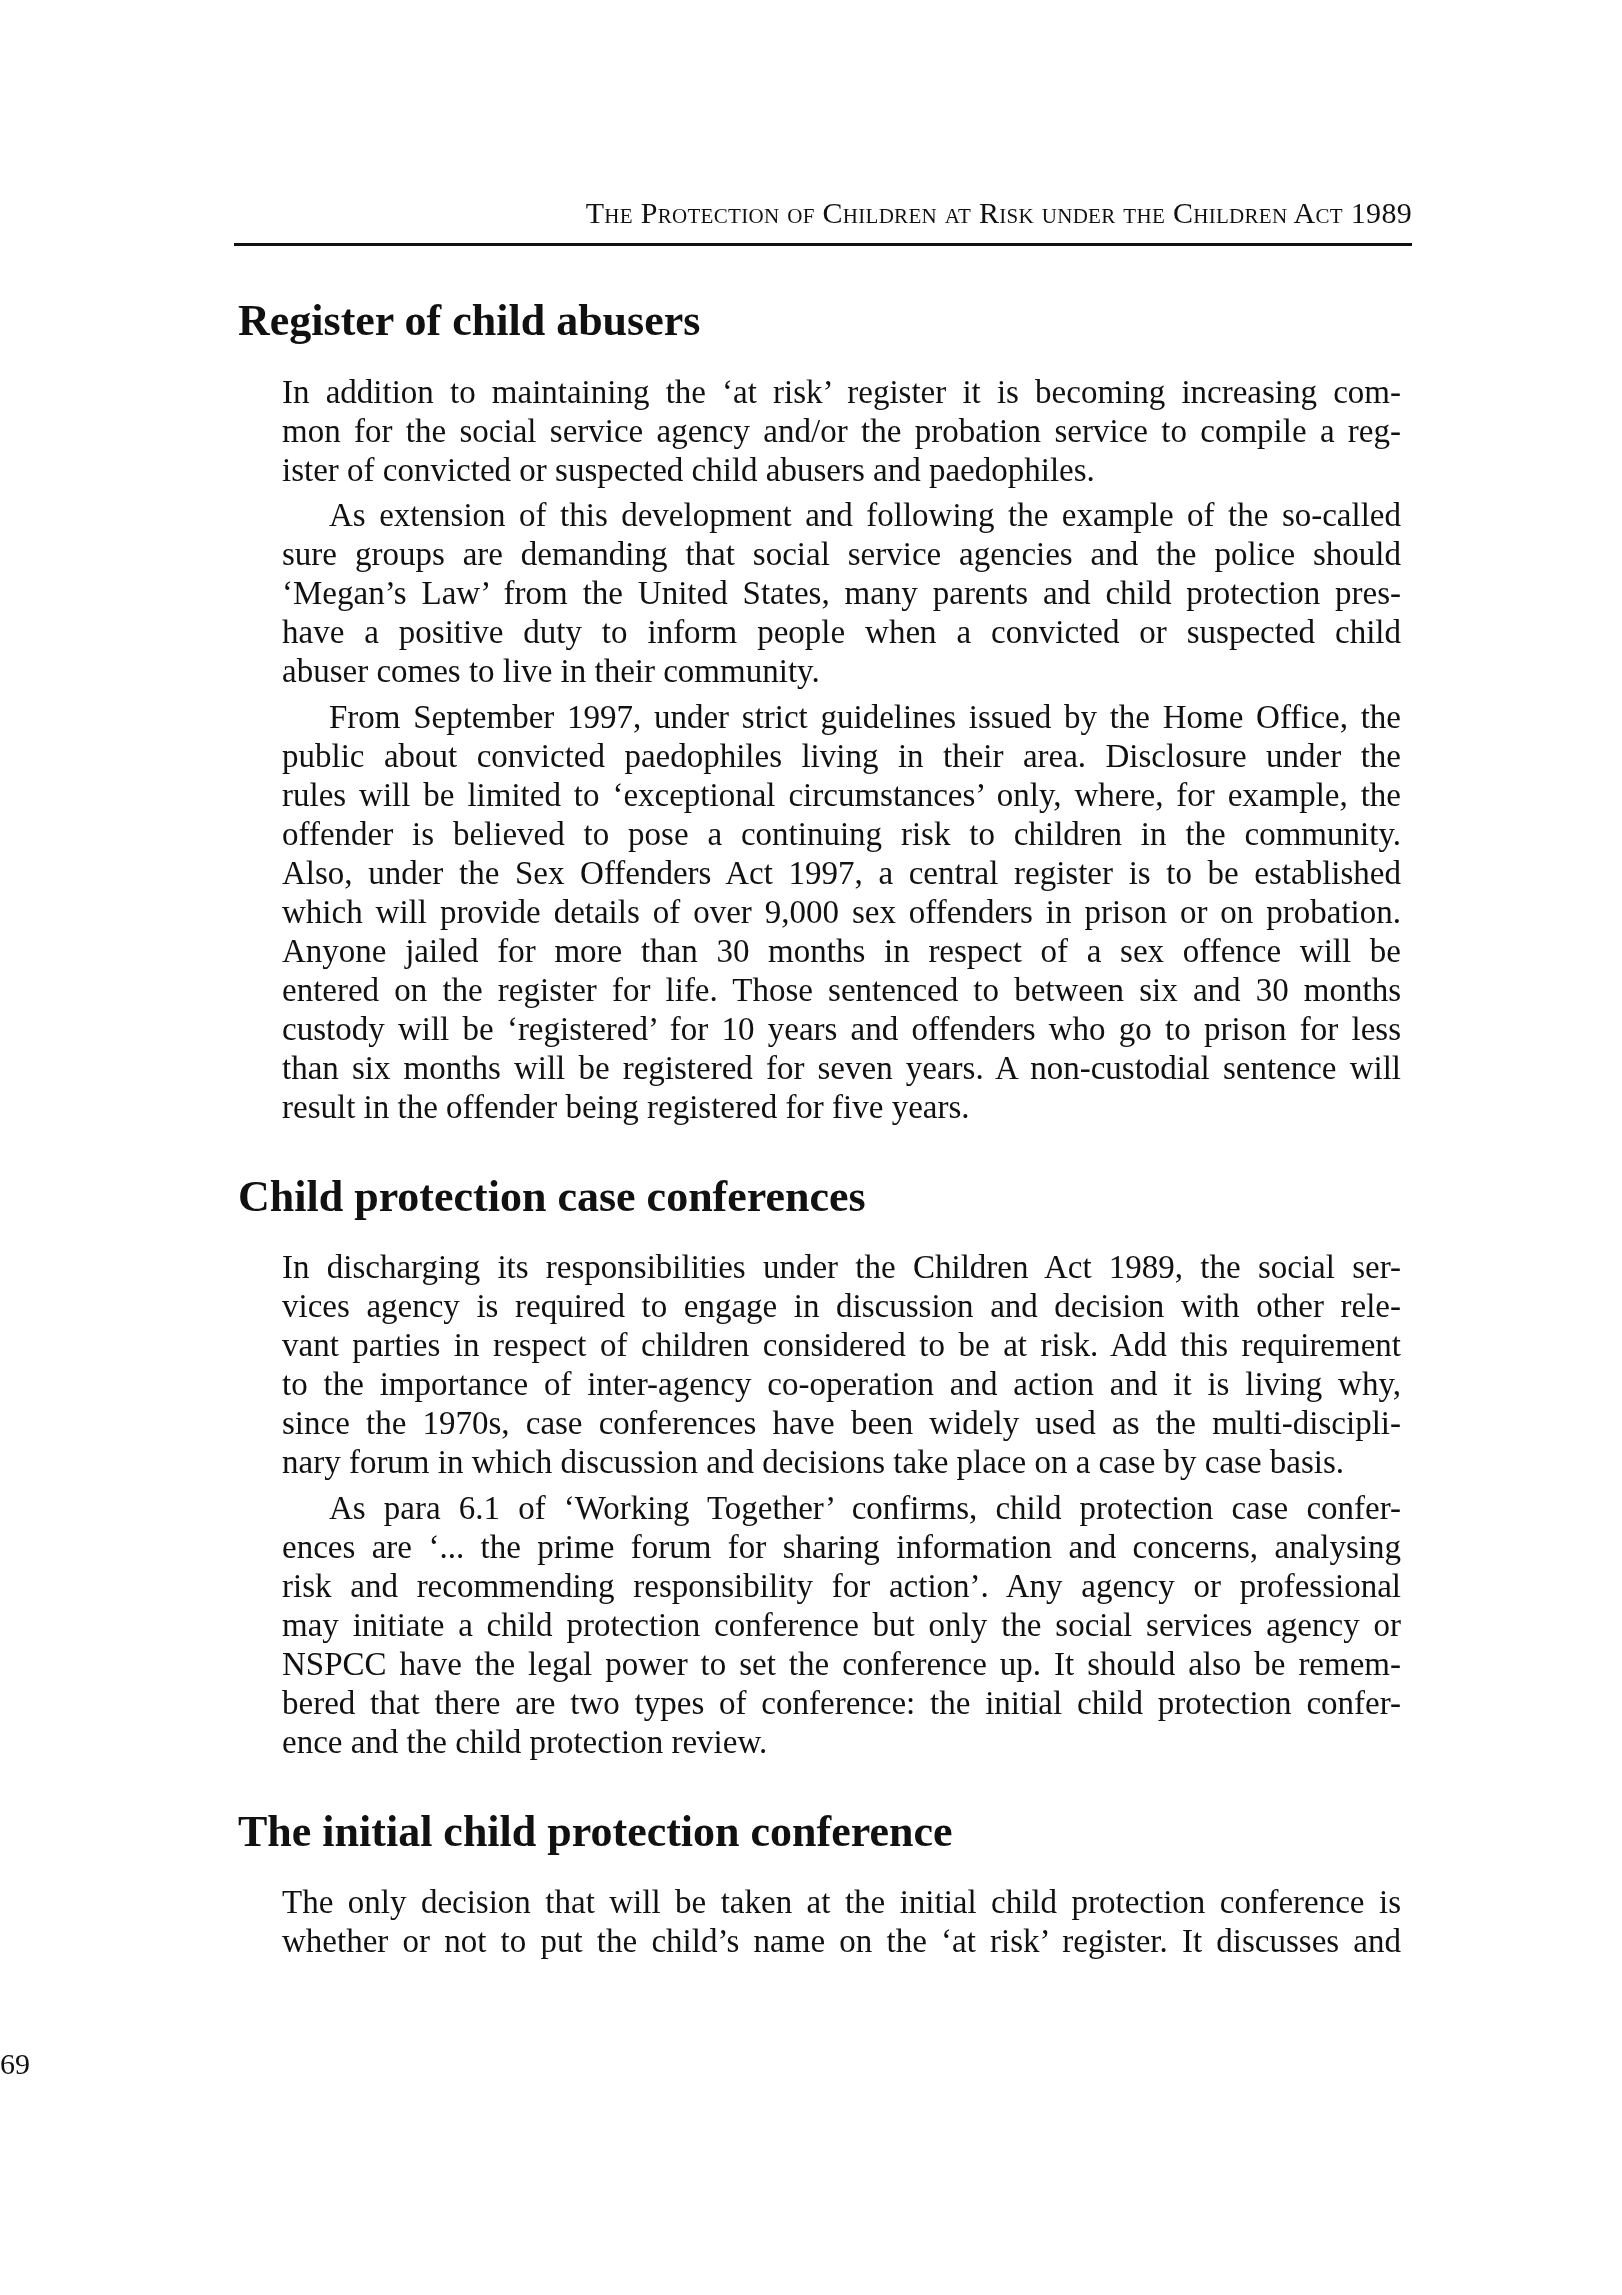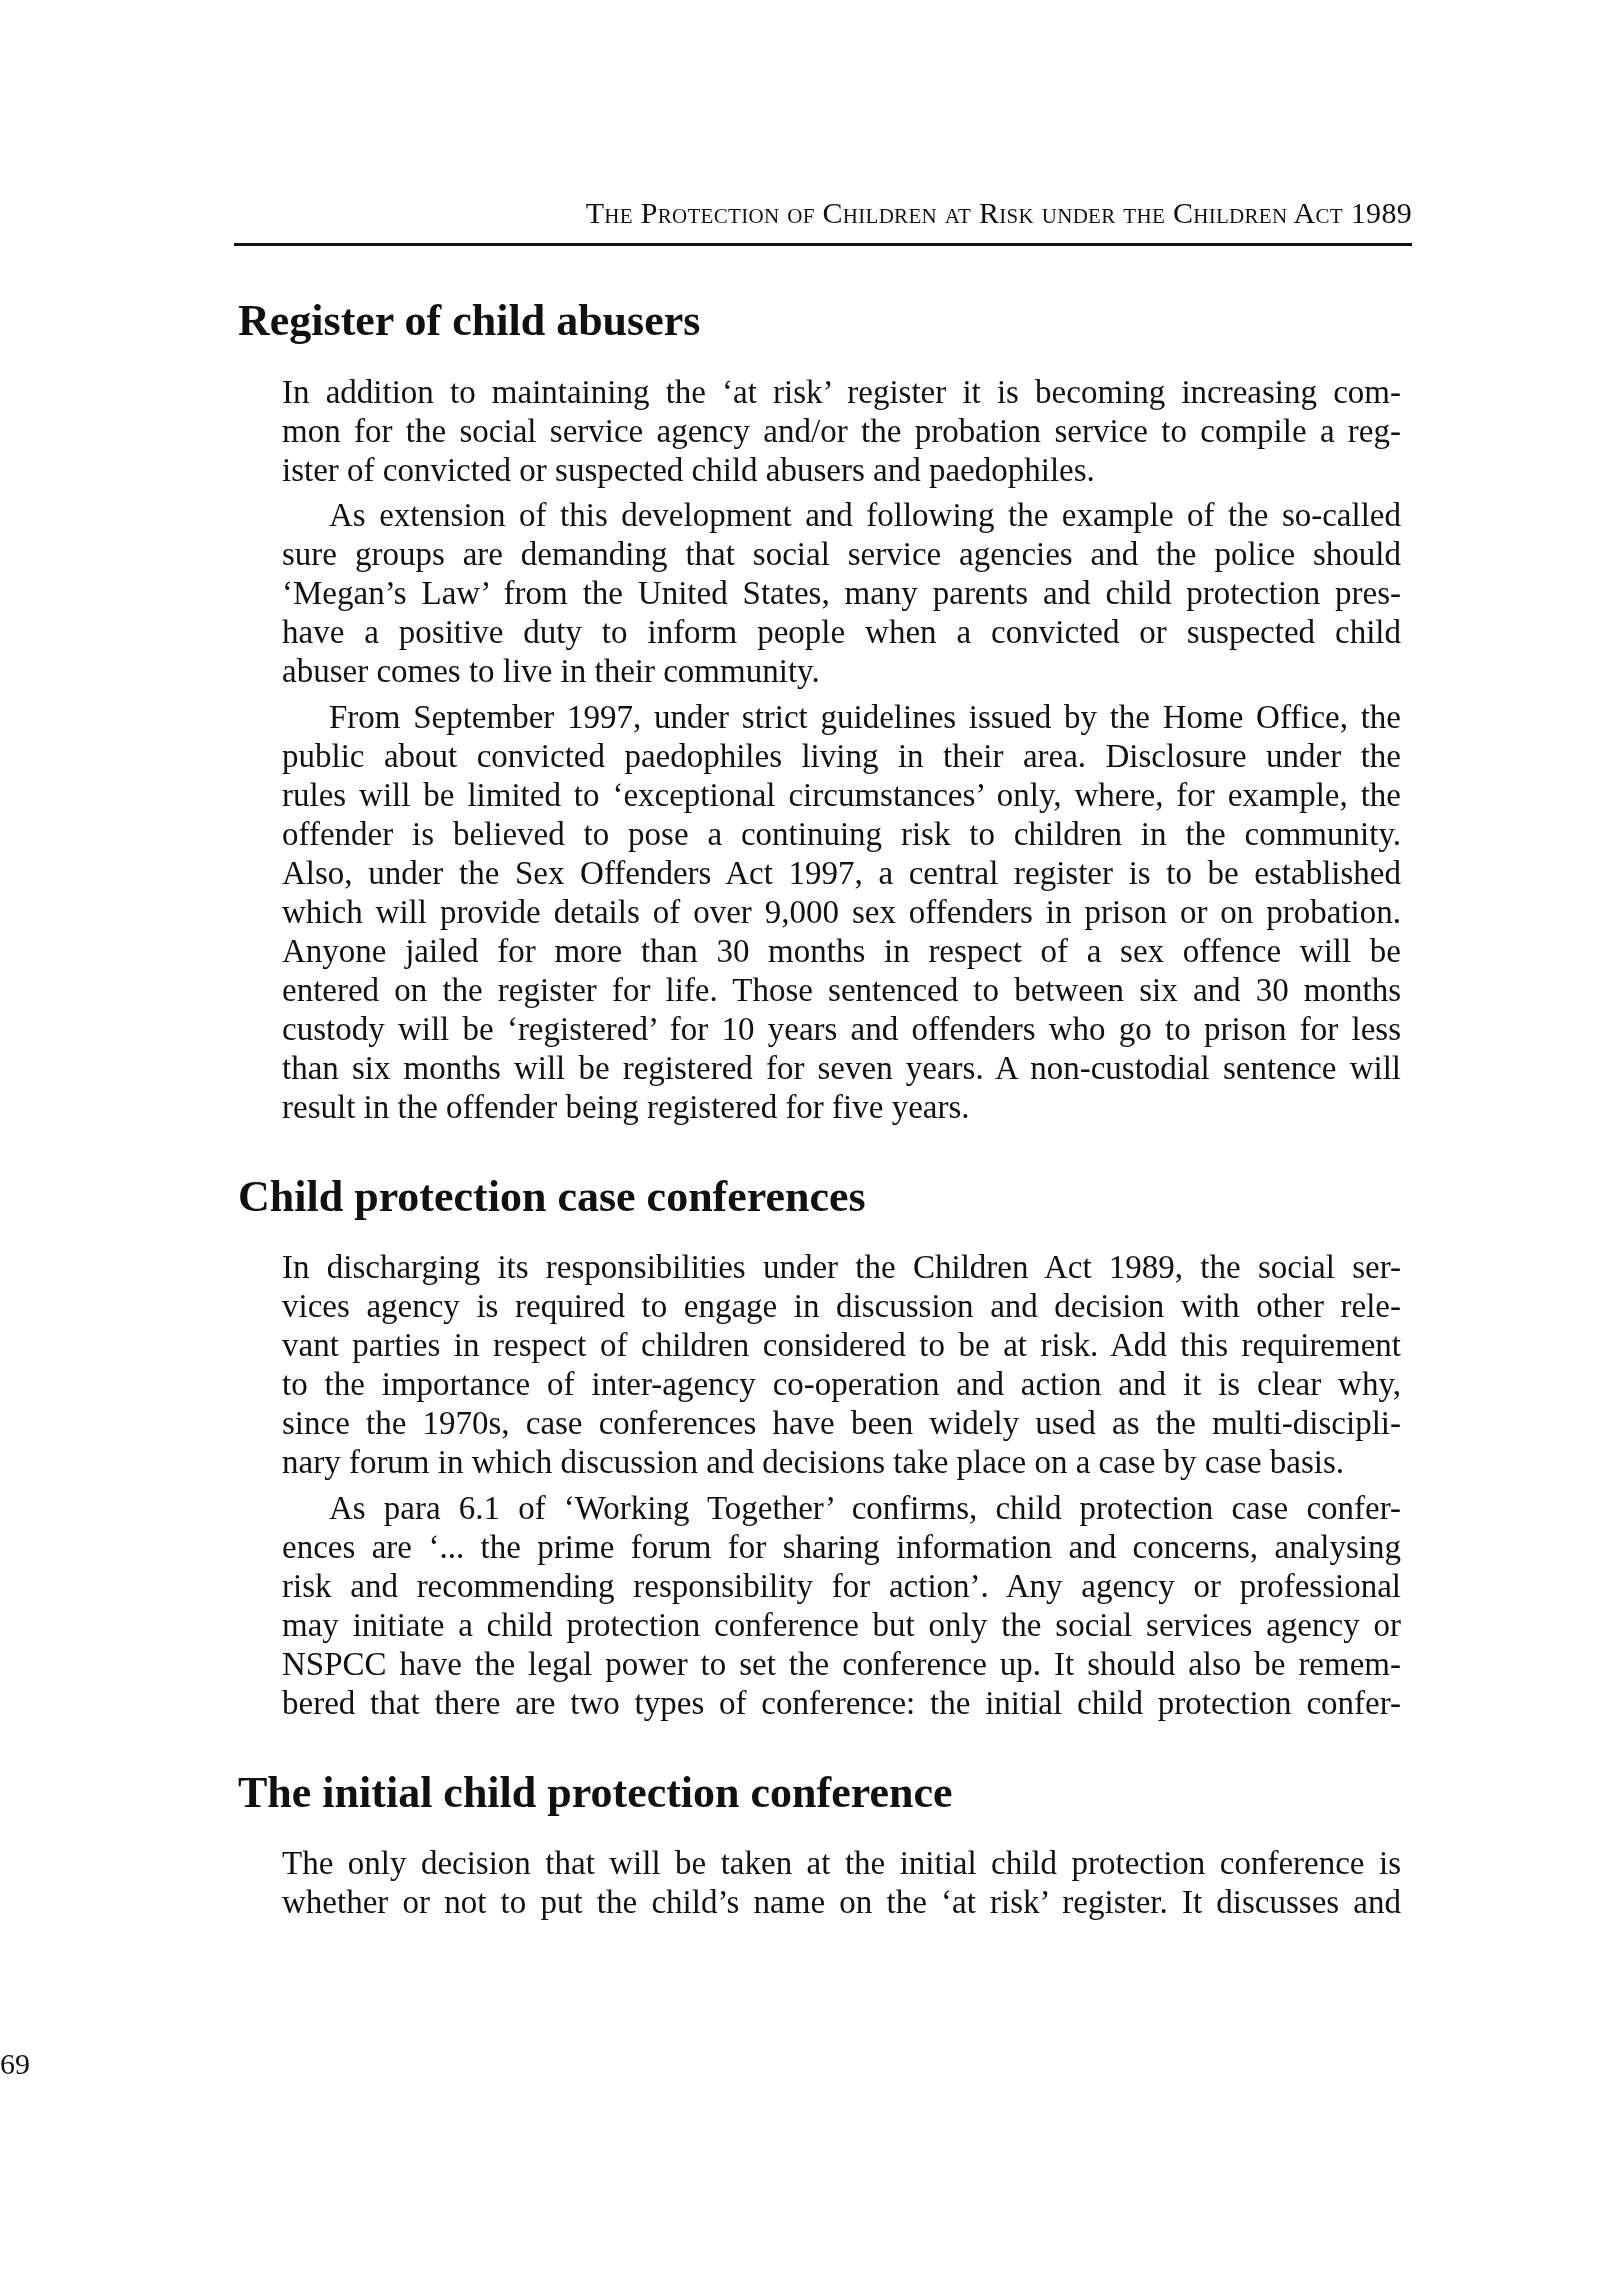--- a/index.html
+++ b/index.html
@@ -56,31 +56,32 @@
       <span class="line">custody will be ‘registered’ for 10 years and offenders who go to prison for less</span>
       <span class="line">than six months will be registered for seven years. A non-custodial sentence will</span>
       <span class="line last">result in the offender being registered for five years.</span>
     </div>
     <h2 class="h-next">Child protection case conferences</h2>
     <div class="body-gap"></div>
     <div class="para">
       <span class="line">In discharging its responsibilities under the Children Act 1989, the social ser-</span>
       <span class="line">vices agency is required to engage in discussion and decision with other rele-</span>
       <span class="line">vant parties in respect of children considered to be at risk. Add this requirement</span>
-      <span class="line">to the importance of inter-agency co-operation and action and it is clear why,</span>
+      <span class="line">to the importance of inter-agency co-operation and action and it is living why,</span>
       <span class="line">since the 1970s, case conferences have been widely used as the multi-discipli-</span>
       <span class="line last">nary forum in which discussion and decisions take place on a case by case basis.</span>
     </div>
     <div class="para">
       <span class="line indent">As para 6.1 of ‘Working Together’ confirms, child protection case confer-</span>
       <span class="line">ences are ‘... the prime forum for sharing information and concerns, analysing</span>
       <span class="line">risk and recommending responsibility for action’. Any agency or professional</span>
       <span class="line">may initiate a child protection conference but only the social services agency or</span>
       <span class="line">NSPCC have the legal power to set the conference up. It should also be remem-</span>
       <span class="line">bered that there are two types of conference: the initial child protection confer-</span>
+      <span class="line last">ence and the child protection review.</span>
     </div>
     <h2 class="h-next">The initial child protection conference</h2>
     <div class="body-gap"></div>
     <div class="para">
       <span class="line">The only decision that will be taken at the initial child protection conference is</span>
       <span class="line">whether or not to put the child’s name on the ‘at risk’ register. It discusses and</span>
     </div>
   </div>
 
 <div class="page-number">69</div>

